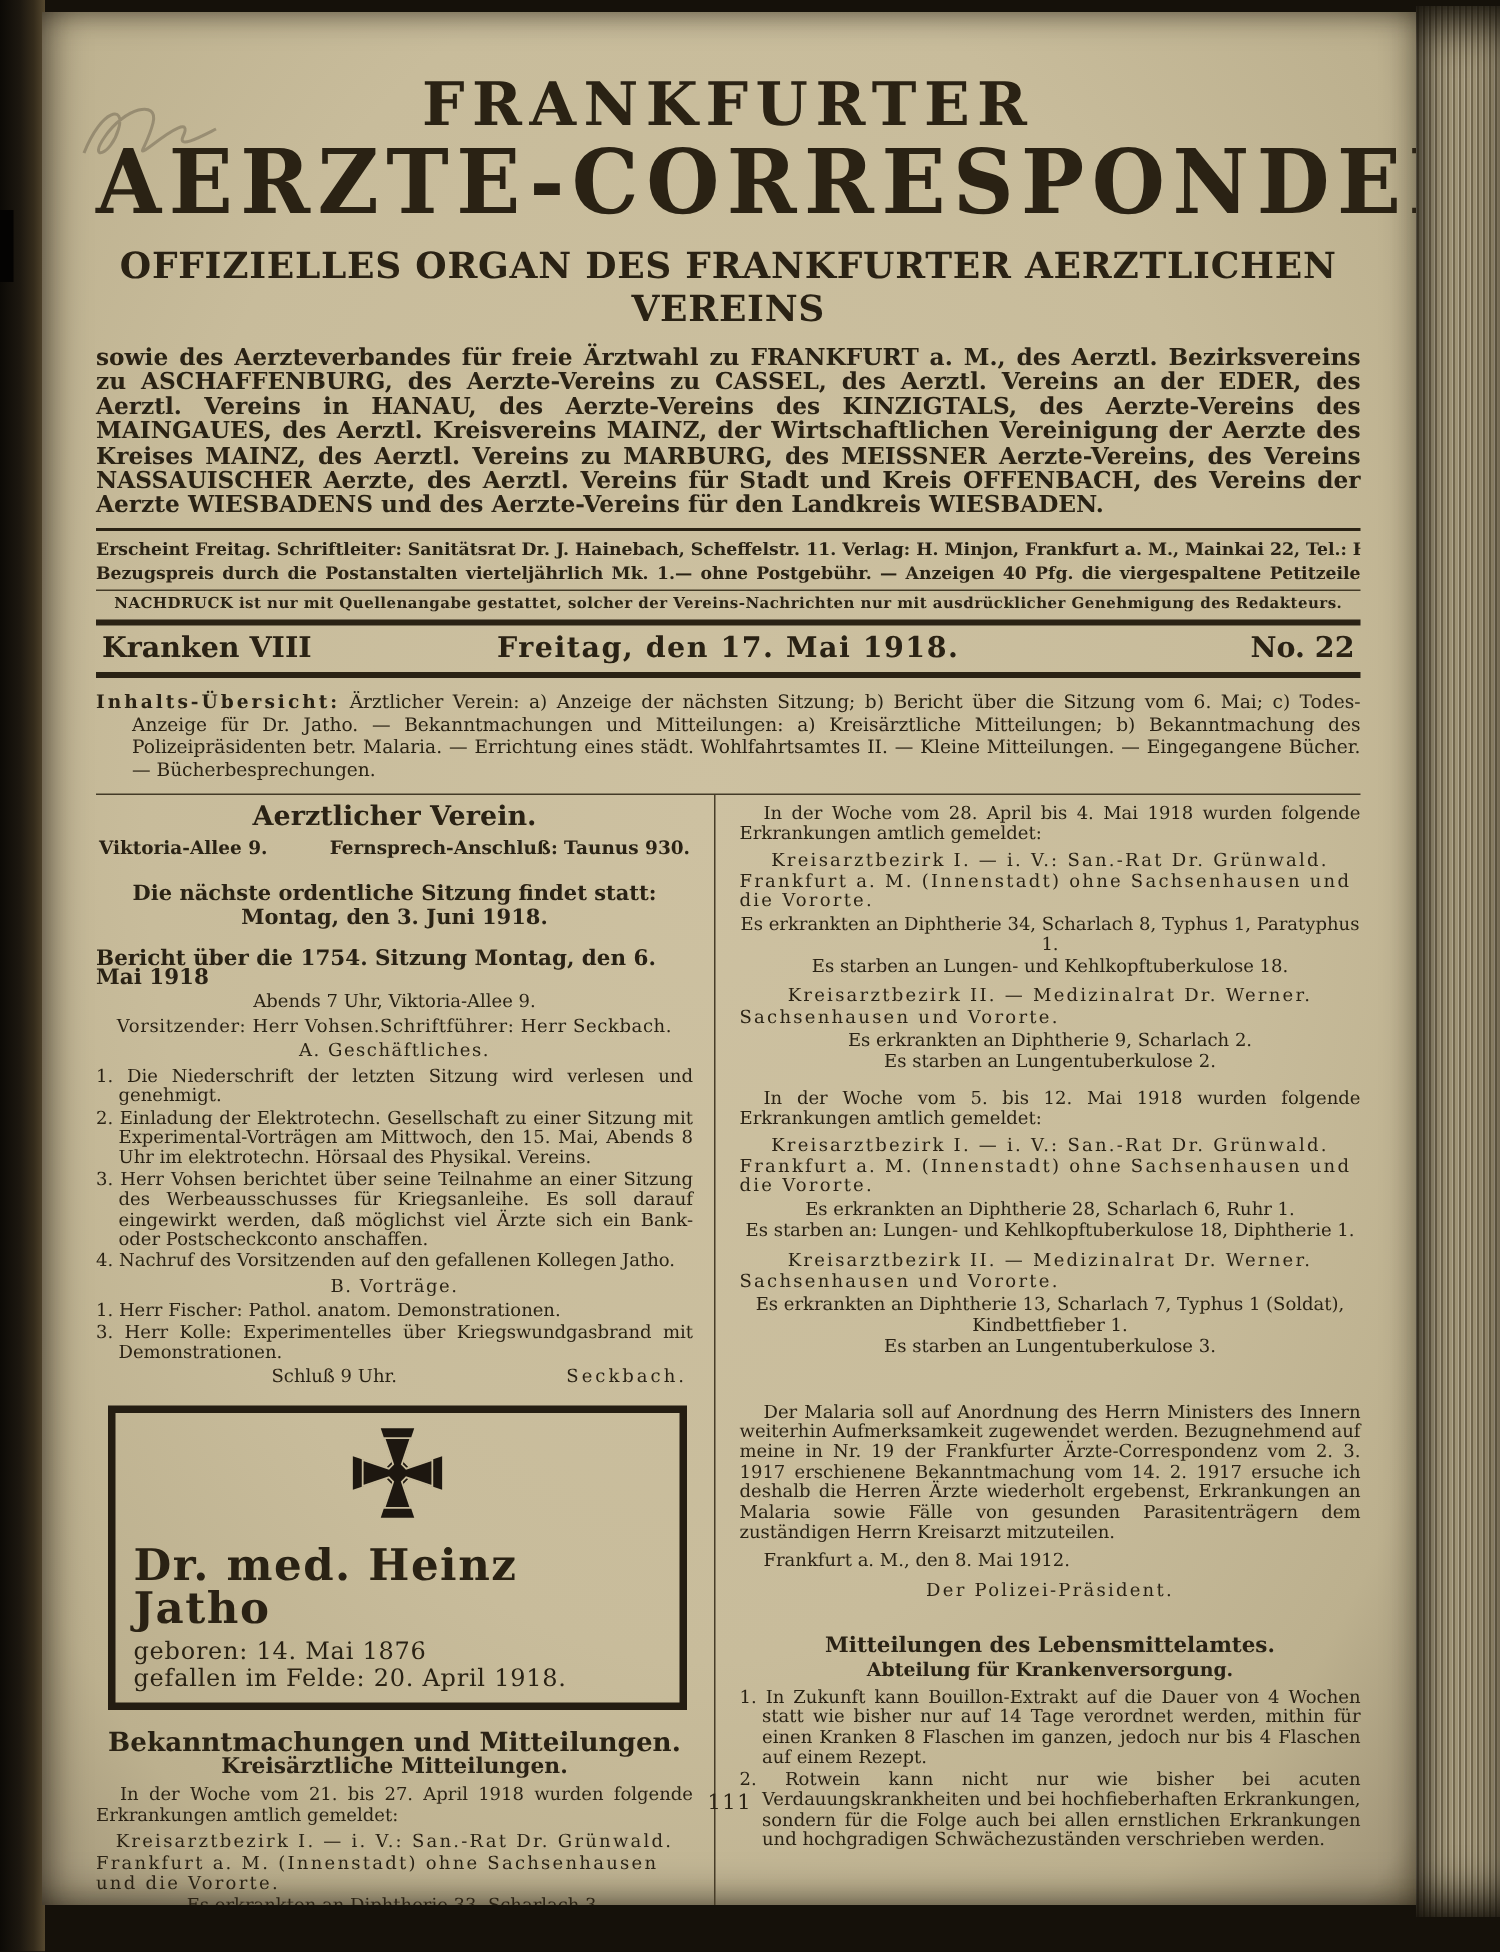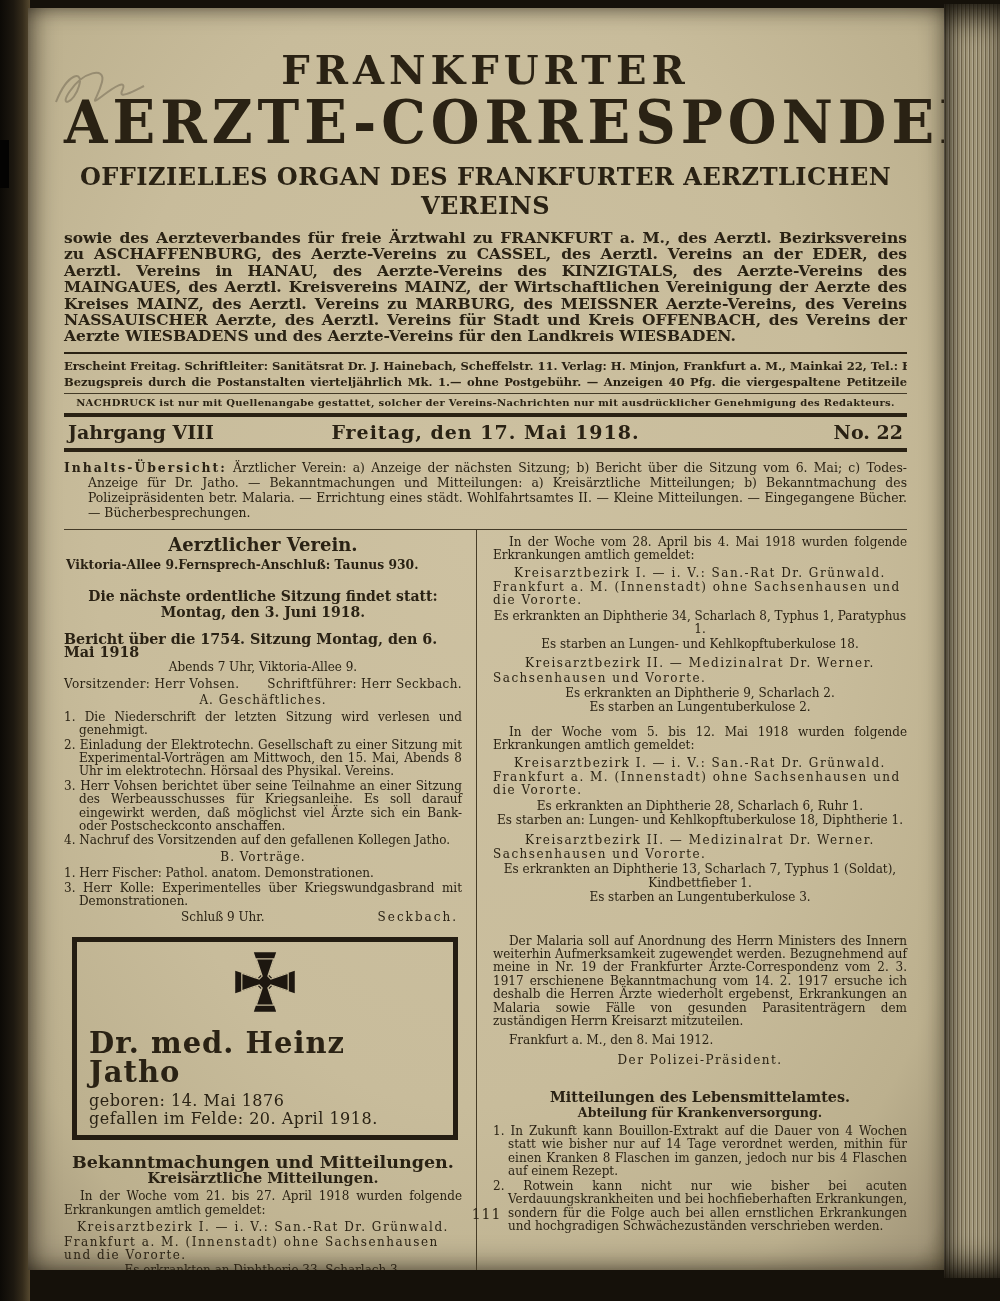--- a/index.html
+++ b/index.html
@@ -66,27 +66,27 @@
     text-indent: -24px; text-align: justify; }
   .toc-label { font-weight: bold; letter-spacing: 2px; }
 
   
   .columns { display: flex; min-height: 712px; }
   .col { font-size: 12px; line-height: 13.4px; }
   .col-left { width: 412px; padding: 6px 14px 6px 0; }
   .col-right { flex: 1; border-left: 1px solid #473d28; padding: 6px 0 0 16px; }
 
   .verein-title { font-size: 18px; font-weight: bold; text-align: center; margin: 2px 0 7px; }
-  .addr-row { display: flex; font-weight: bold;
+  .addr-row { display: flex; justify-content: space-between; font-weight: bold;
     font-size: 12.3px; padding: 0 2px; }
   .next-meeting { text-align: center; font-weight: bold; font-size: 14px; line-height: 16.5px;
     margin: 16px 0 10px; }
   .report-title { font-size: 14.3px; font-weight: bold; margin: 12px 0 2px; }
   .report-sub { text-align: center; font-size: 12px; margin: 0 0 3px; }
-  .chairs { display: flex; justify-content: space-between; letter-spacing: .4px; }
+  .chairs { display: flex; justify-content: center; letter-spacing: .4px; }
   .sec-title { text-align: center; letter-spacing: 1px; margin: 3px 0; }
   .hang { margin: 0 0 1px; padding-left: 15px; text-indent: -15px; text-align: justify; }
   .closing { display: flex; margin-top: 3px; padding: 0 4px; }
   .closing-time { flex: 1; text-align: center; }
   .closing-sign { letter-spacing: 2px; }
 
   .death-box { margin: 12px 4px 0 8px; border: 5px solid #241d12; padding: 9px 12px;
     display: flex; align-items: center; gap: 16px; flex-direction: column; }
   .iron-cross { width: 62px; height: 62px; flex: 0 0 auto; }
   .death-name { font-size: 29px; font-weight: bold; letter-spacing: 1px; line-height: 1; }
@@ -100,21 +100,21 @@
   .area { text-align: left; letter-spacing: 1.5px; margin: 0 0 2px; }
   .stat { margin: 0 0 1px; text-align: center; }
   .mt { margin-top: 6px; }
   .mt2 { margin-top: 11px; }
   .malaria { margin-top: 30px; }
   .place-date { margin: 6px 0 6px; text-indent: 16px; }
   .signature { text-align: center; letter-spacing: 1.5px; margin: 2px 0 0; }
   .lma-title { text-align: center; font-weight: bold; font-size: 14.3px; margin: 24px 0 1px; }
   .lma-sub { text-align: center; font-weight: bold; font-size: 12.6px; margin: 0 0 6px; }
 
-  .page-number { position: absolute; left: 0; right: 0; bottom: 48px; text-align: center;
+  .page-number { position: absolute; left: 0; right: 0; bottom: 60px; text-align: center;
     font-size: 14px; letter-spacing: 1px; }
 </style>
 </head>
 <body>
 
 <div class="scan">
   <div class="spine"></div>
   <div class="spine-tab"></div>
 
   <div class="page">
@@ -133,21 +133,21 @@
     <div class="rule rule-2"></div>
 
     <div class="imprint">
       <p>Erscheint Freitag.  Schriftleiter: Sanitätsrat Dr. J. Hainebach, Scheffelstr. 11.  Verlag: H. Minjon, Frankfurt a. M., Mainkai 22, Tel.: Hansa 2140.</p>
       <p>Bezugspreis durch die Postanstalten vierteljährlich Mk. 1.— ohne Postgebühr. — Anzeigen 40 Pfg. die viergespaltene Petitzeile</p>
     </div>
     <p class="nachdruck">NACHDRUCK ist nur mit Quellenangabe gestattet, solcher der Vereins-Nachrichten nur mit ausdrücklicher Genehmigung des Redakteurs.</p>
 
     <div class="rule rule-4"></div>
     <div class="dateline">
-      <span class="dl-left">Jahrgang VIII</span>
+      <span class="dl-left">Kranken VIII</span>
       <span class="dl-center">Freitag, den 17. Mai 1918.</span>
       <span class="dl-right">No. 22</span>
     </div>
     <div class="rule rule-4"></div>
 
     <p class="toc"><span class="toc-label">Inhalts-Übersicht:</span> <span>Ärztlicher Verein: a) Anzeige der nächsten Sitzung; b) Bericht über die Sitzung vom 6. Mai; c) Todes-Anzeige für Dr. Jatho. — Bekanntmachungen und Mitteilungen: a) Kreisärztliche Mitteilungen; b) Bekanntmachung des Polizeipräsidenten betr. Malaria. — Errichtung eines städt. Wohlfahrtsamtes II. — Kleine Mitteilungen. — Eingegangene Bücher. — Bücherbesprechungen.</span></p>
 
     <div class="rule rule-1"></div>
 
     <div class="columns">

